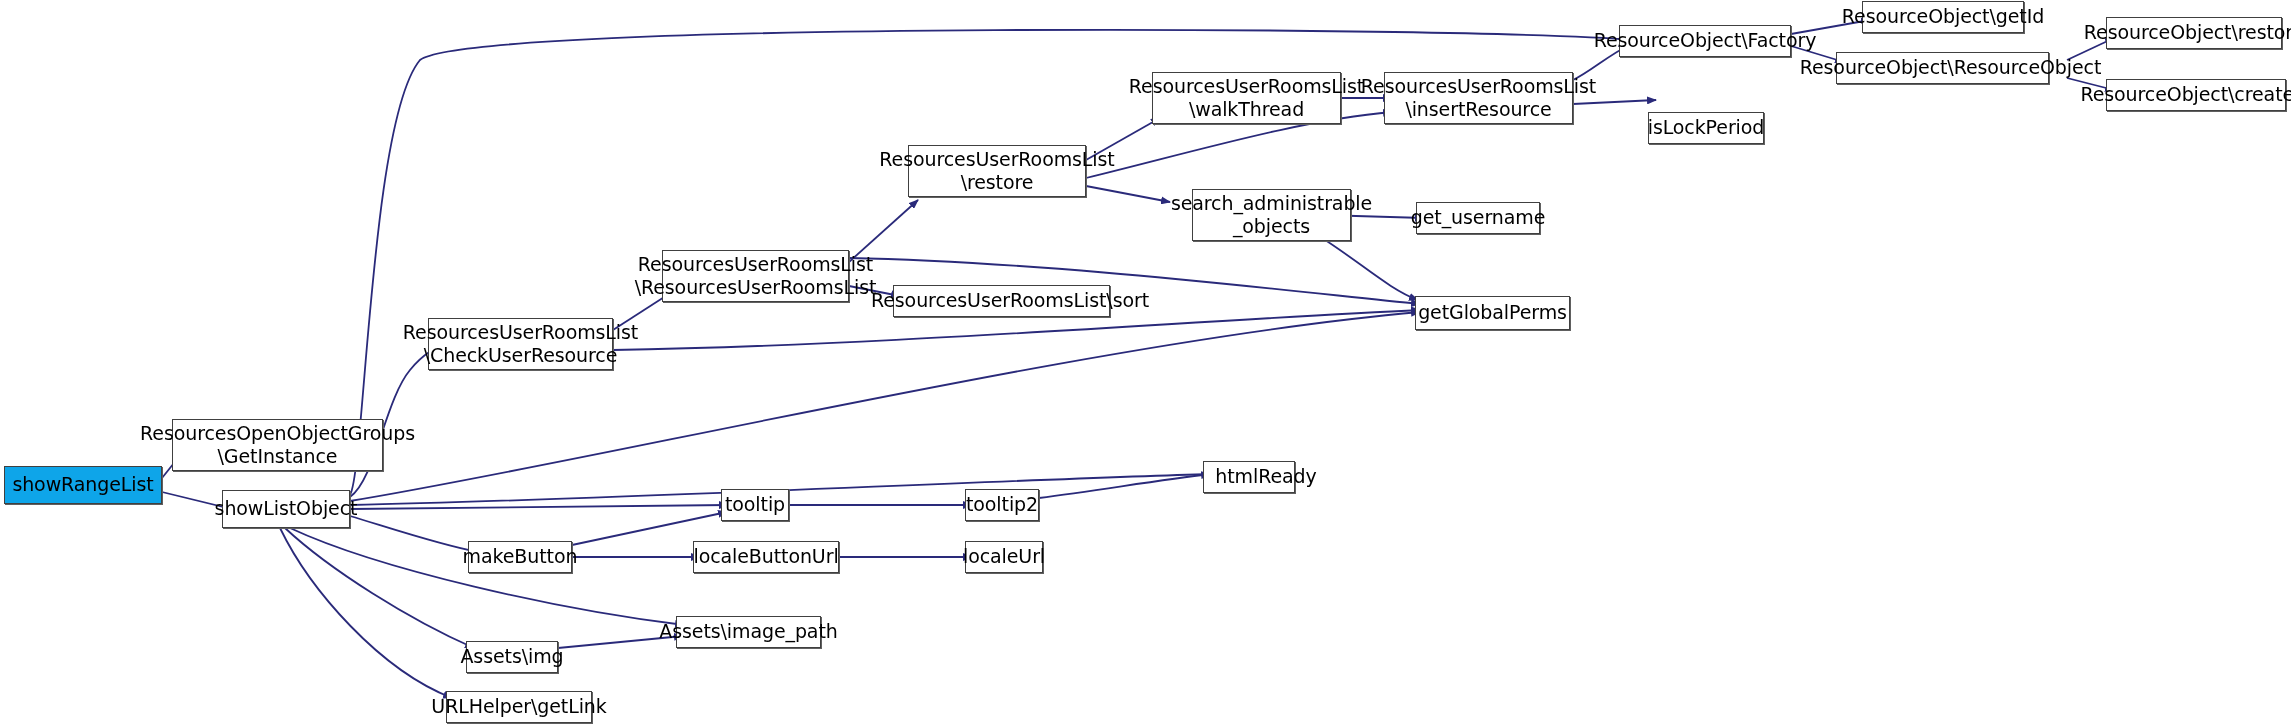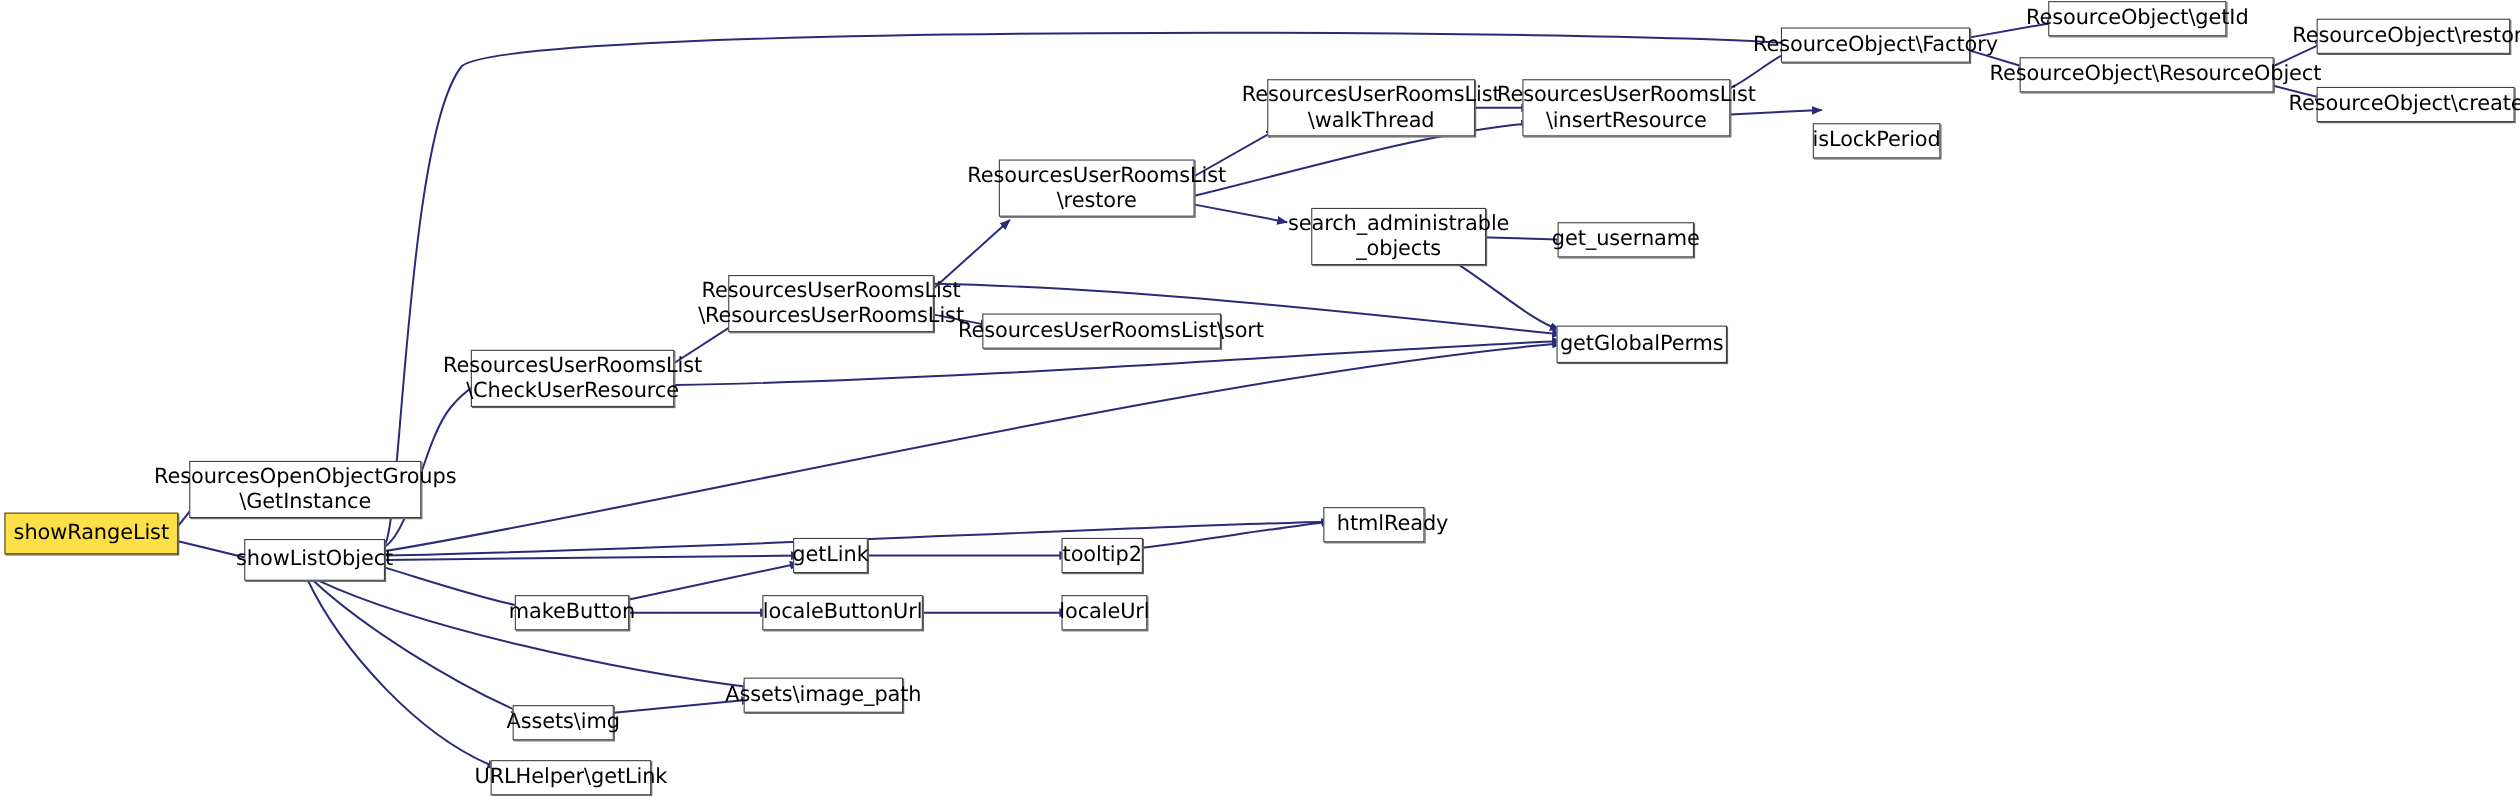--- a/index.html
+++ b/index.html
@@ -38,21 +38,21 @@
     justify-content: center;
     text-align: center;
     color: #000000;
     font-size: 19px;
     line-height: 1.22;
     letter-spacing: -0.1px;
     white-space: pre-line;
     z-index: 5;
   }
   .node.highlight {
-    background: #fde047;
+    background: #0ea5e9;
   }
   .node-label {
     display: block;
     padding: 0 6px;
     white-space: pre-line;
   }
 </style>
 </head>
 <body>
 
@@ -116,25 +116,25 @@
 \walkThread</span></div>
       <div class="node" style="left: 1384px; top: 72px; width: 189px; height: 52px;"><span class="node-label">ResourcesUserRoomsList
 \insertResource</span></div>
       <div class="node" style="left: 1648px; top: 85px; width: 116px; height: 32px; margin-top: 27px;"><span class="node-label">isLockPeriod</span></div>
       <div class="node" style="left: 1192px; top: 189px; width: 159px; height: 52px;"><span class="node-label">search_administrable
 _objects</span></div>
       <div class="node" style="left: 1416px; top: 202px; width: 124px; height: 32px;"><span class="node-label">get_username</span></div>
       <div class="node" style="left: 1415px; top: 296px; width: 155px; height: 34px;"><span class="node-label">getGlobalPerms</span></div>
       <div class="node" style="left: 1619px; top: 25px; width: 172px; height: 32px;"><span class="node-label">ResourceObject\Factory</span></div>
       <div class="node" style="left: 1862px; top: 1px; width: 162px; height: 32px;"><span class="node-label">ResourceObject\getId</span></div>
-      <div class="node" style="left: 1836px; top: 52px; width: 231px; height: 32px; padding-left: 16px;"><span class="node-label">ResourceObject\ResourceObject</span></div>
+      <div class="node" style="left: 1836px; top: 52px; width: 213px; height: 32px; padding-left: 16px;"><span class="node-label">ResourceObject\ResourceObject</span></div>
       <div class="node" style="left: 2106px; top: 17px; width: 176px; height: 32px;"><span class="node-label">ResourceObject\restore</span></div>
       <div class="node" style="left: 2106px; top: 79px; width: 180px; height: 32px;"><span class="node-label">ResourceObject\createId</span></div>
       <div class="node" style="left: 1203px; top: 461px; width: 92px; height: 32px; padding-left: 34px;"><span class="node-label">htmlReady</span></div>
-      <div class="node" style="left: 721px; top: 489px; width: 68px; height: 32px;"><span class="node-label">getLink</span></div>
+      <div class="node" style="left: 721px; top: 489px; width: 68px; height: 32px;"><span class="node-label">tooltip</span></div>
       <div class="node" style="left: 965px; top: 489px; width: 74px; height: 32px;"><span class="node-label">tooltip2</span></div>
       <div class="node" style="left: 468px; top: 541px; width: 104px; height: 32px;"><span class="node-label">makeButton</span></div>
       <div class="node" style="left: 693px; top: 541px; width: 146px; height: 32px;"><span class="node-label">localeButtonUrl</span></div>
       <div class="node" style="left: 965px; top: 541px; width: 78px; height: 32px;"><span class="node-label">localeUrl</span></div>
       <div class="node" style="left: 676px; top: 616px; width: 145px; height: 32px;"><span class="node-label">Assets\image_path</span></div>
       <div class="node" style="left: 466px; top: 641px; width: 92px; height: 32px;"><span class="node-label">Assets\img</span></div>
       <div class="node" style="left: 446px; top: 691px; width: 146px; height: 32px;"><span class="node-label">URLHelper\getLink</span></div>
     </div>
 </div>
 

